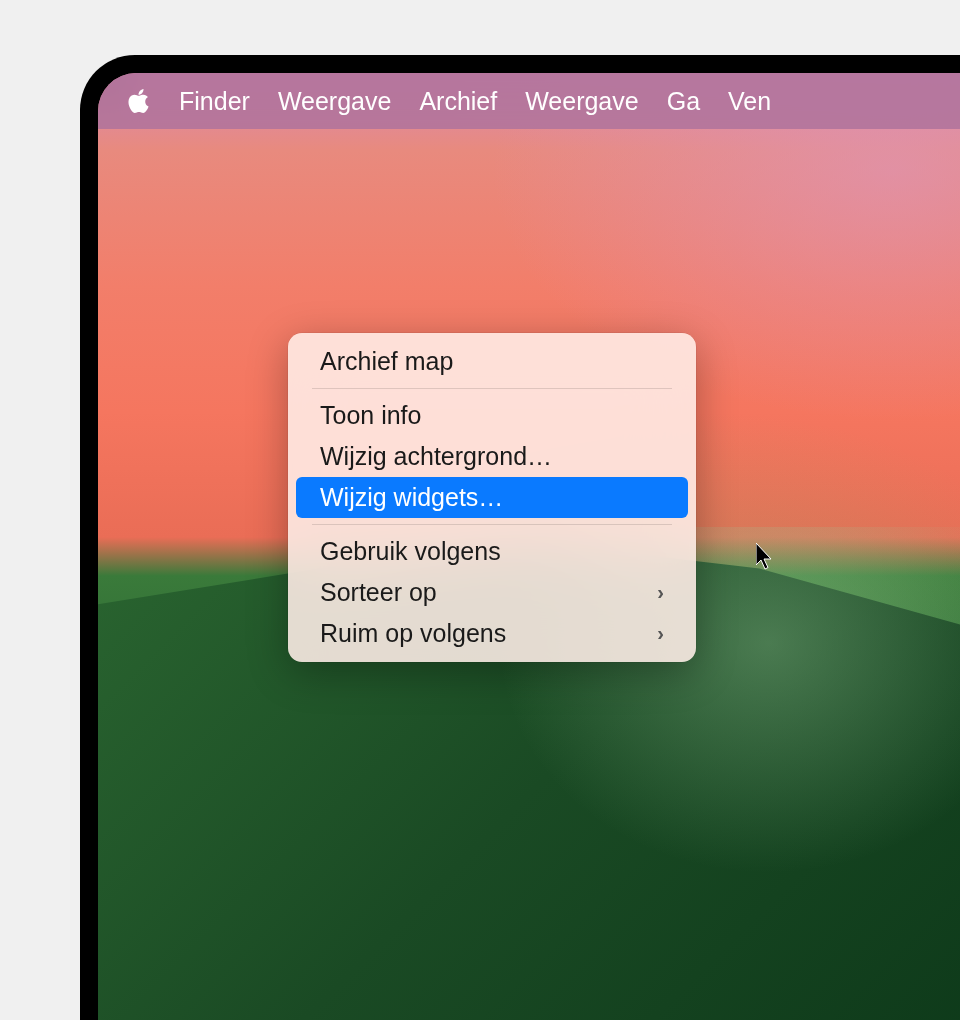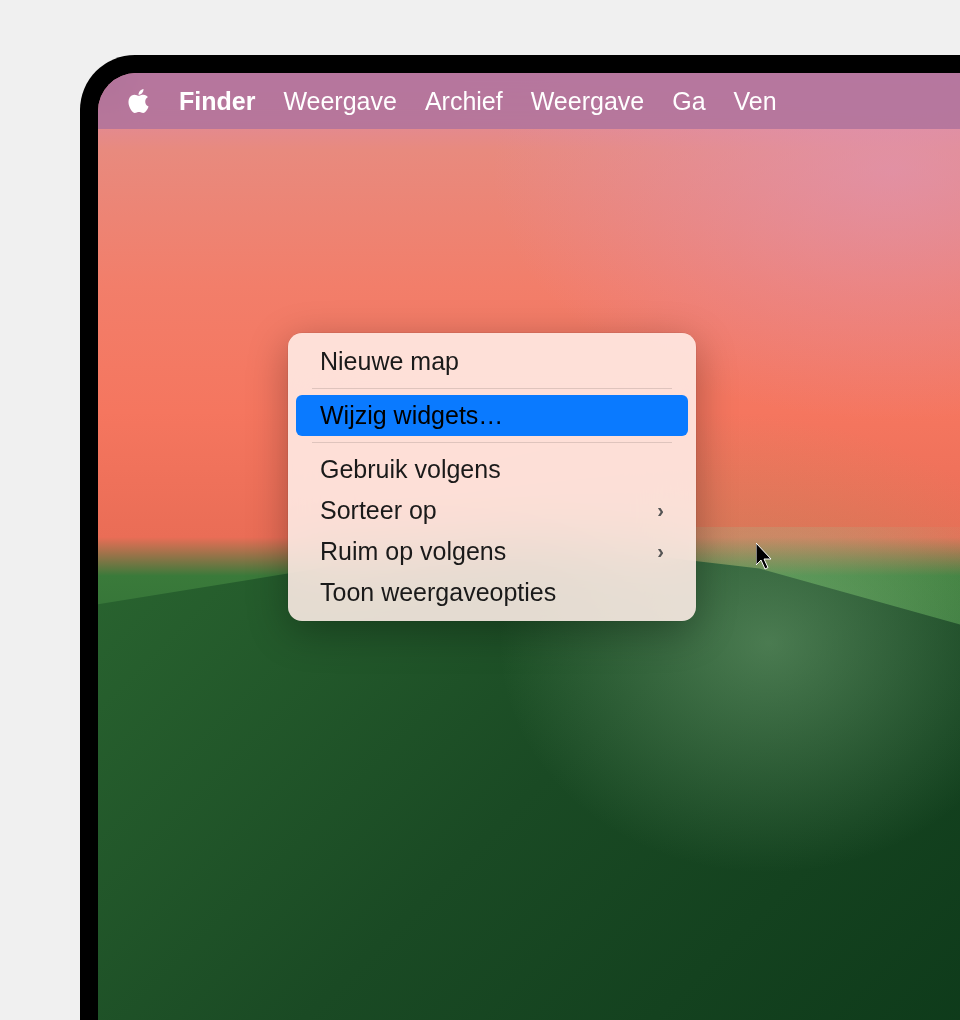--- a/index.html
+++ b/index.html
@@ -93,21 +93,21 @@
     }
 
     .menubar-item {
       color: #fff;
       font-size: 25px;
       font-weight: 400;
       cursor: default;
     }
 
     .menubar-item.bold {
-      font-weight: 700;
+      font-weight: 400;
     }
 
     .context-menu {
       position: absolute;
       top: 260px;
       left: 190px;
       width: 408px;
       background: rgba(255, 238, 232, 0.88);
       backdrop-filter: blur(30px);
       border-radius: 14px;
@@ -123,21 +123,21 @@
       padding: 6px 24px;
       font-size: 25px;
       color: #1a1a1a;
       cursor: default;
       margin: 0 8px;
       border-radius: 6px;
     }
 
     .menu-item.selected {
       background: #0a7aff;
-      color: #000000;
+      color: #ffffff;
     }
 
     .menu-divider {
       height: 1px;
       background: rgba(0, 0, 0, 0.12);
       margin: 6px 24px;
     }
 
     .chevron {
       font-size: 20px;
@@ -171,40 +171,43 @@
       <span class="menubar-item bold">Finder</span>
       <span class="menubar-item">Weergave</span>
       <span class="menubar-item">Archief</span>
       <span class="menubar-item">Weergave</span>
       <span class="menubar-item">Ga</span>
       <span class="menubar-item">Ven</span>
     </div>
 
     <div class="context-menu">
       <div class="menu-item">
-        <span>Nieuwe map</span>
+        <span>Archief map</span>
       </div>
       <div class="menu-divider"></div>
+      <div class="menu-item">
+        <span>Toon info</span>
+      </div>
+      <div class="menu-item">
+        <span>Wijzig achtergrond…</span>
+      </div>
       <div class="menu-item selected">
         <span>Wijzig widgets…</span>
       </div>
       <div class="menu-divider"></div>
       <div class="menu-item">
         <span>Gebruik volgens</span>
       </div>
       <div class="menu-item">
         <span>Sorteer op</span>
         <span class="chevron">›</span>
       </div>
       <div class="menu-item">
         <span>Ruim op volgens</span>
         <span class="chevron">›</span>
-      </div>
-      <div class="menu-item">
-        <span>Toon weergaveopties</span>
       </div>
     </div>
 
     <div class="cursor">
       <svg width="20" height="28" viewBox="0 0 20 28">
         <path d="M0 0 L0 22 L5 17 L9 26 L12 24.5 L8 16 L15 16 Z" fill="#000" stroke="#fff" stroke-width="1"></path>
       </svg>
     </div>
 
   </div>

